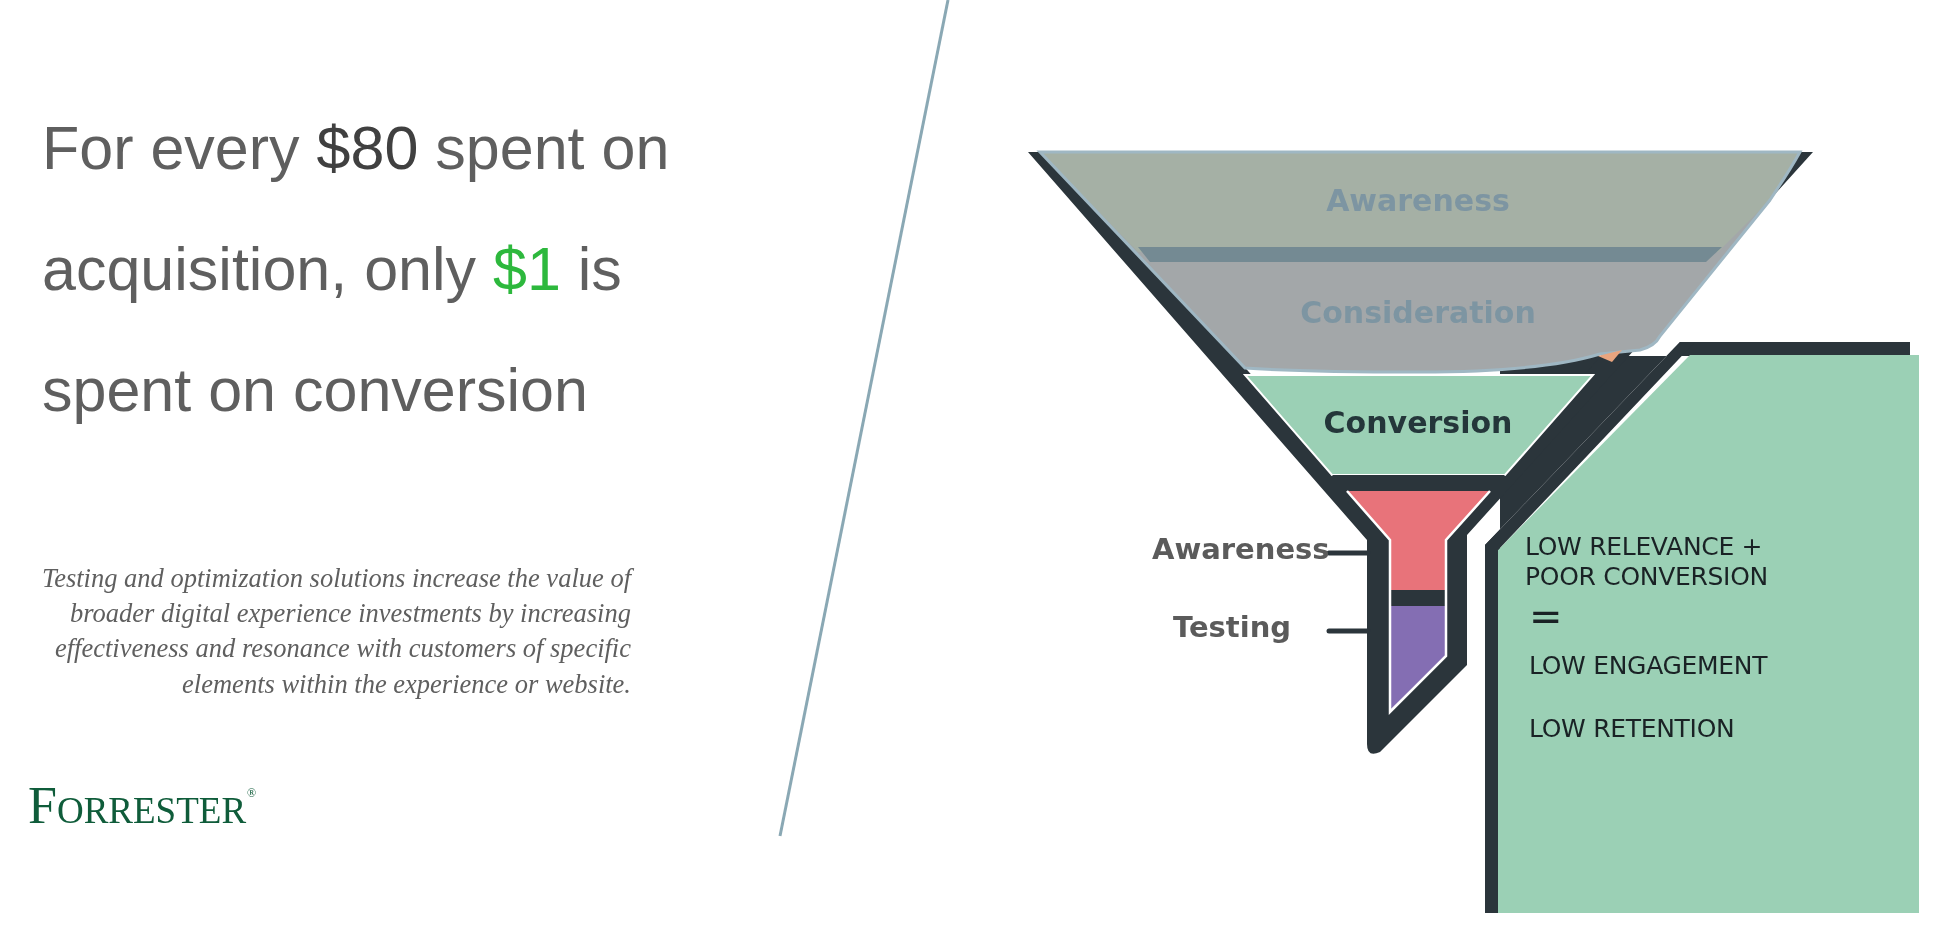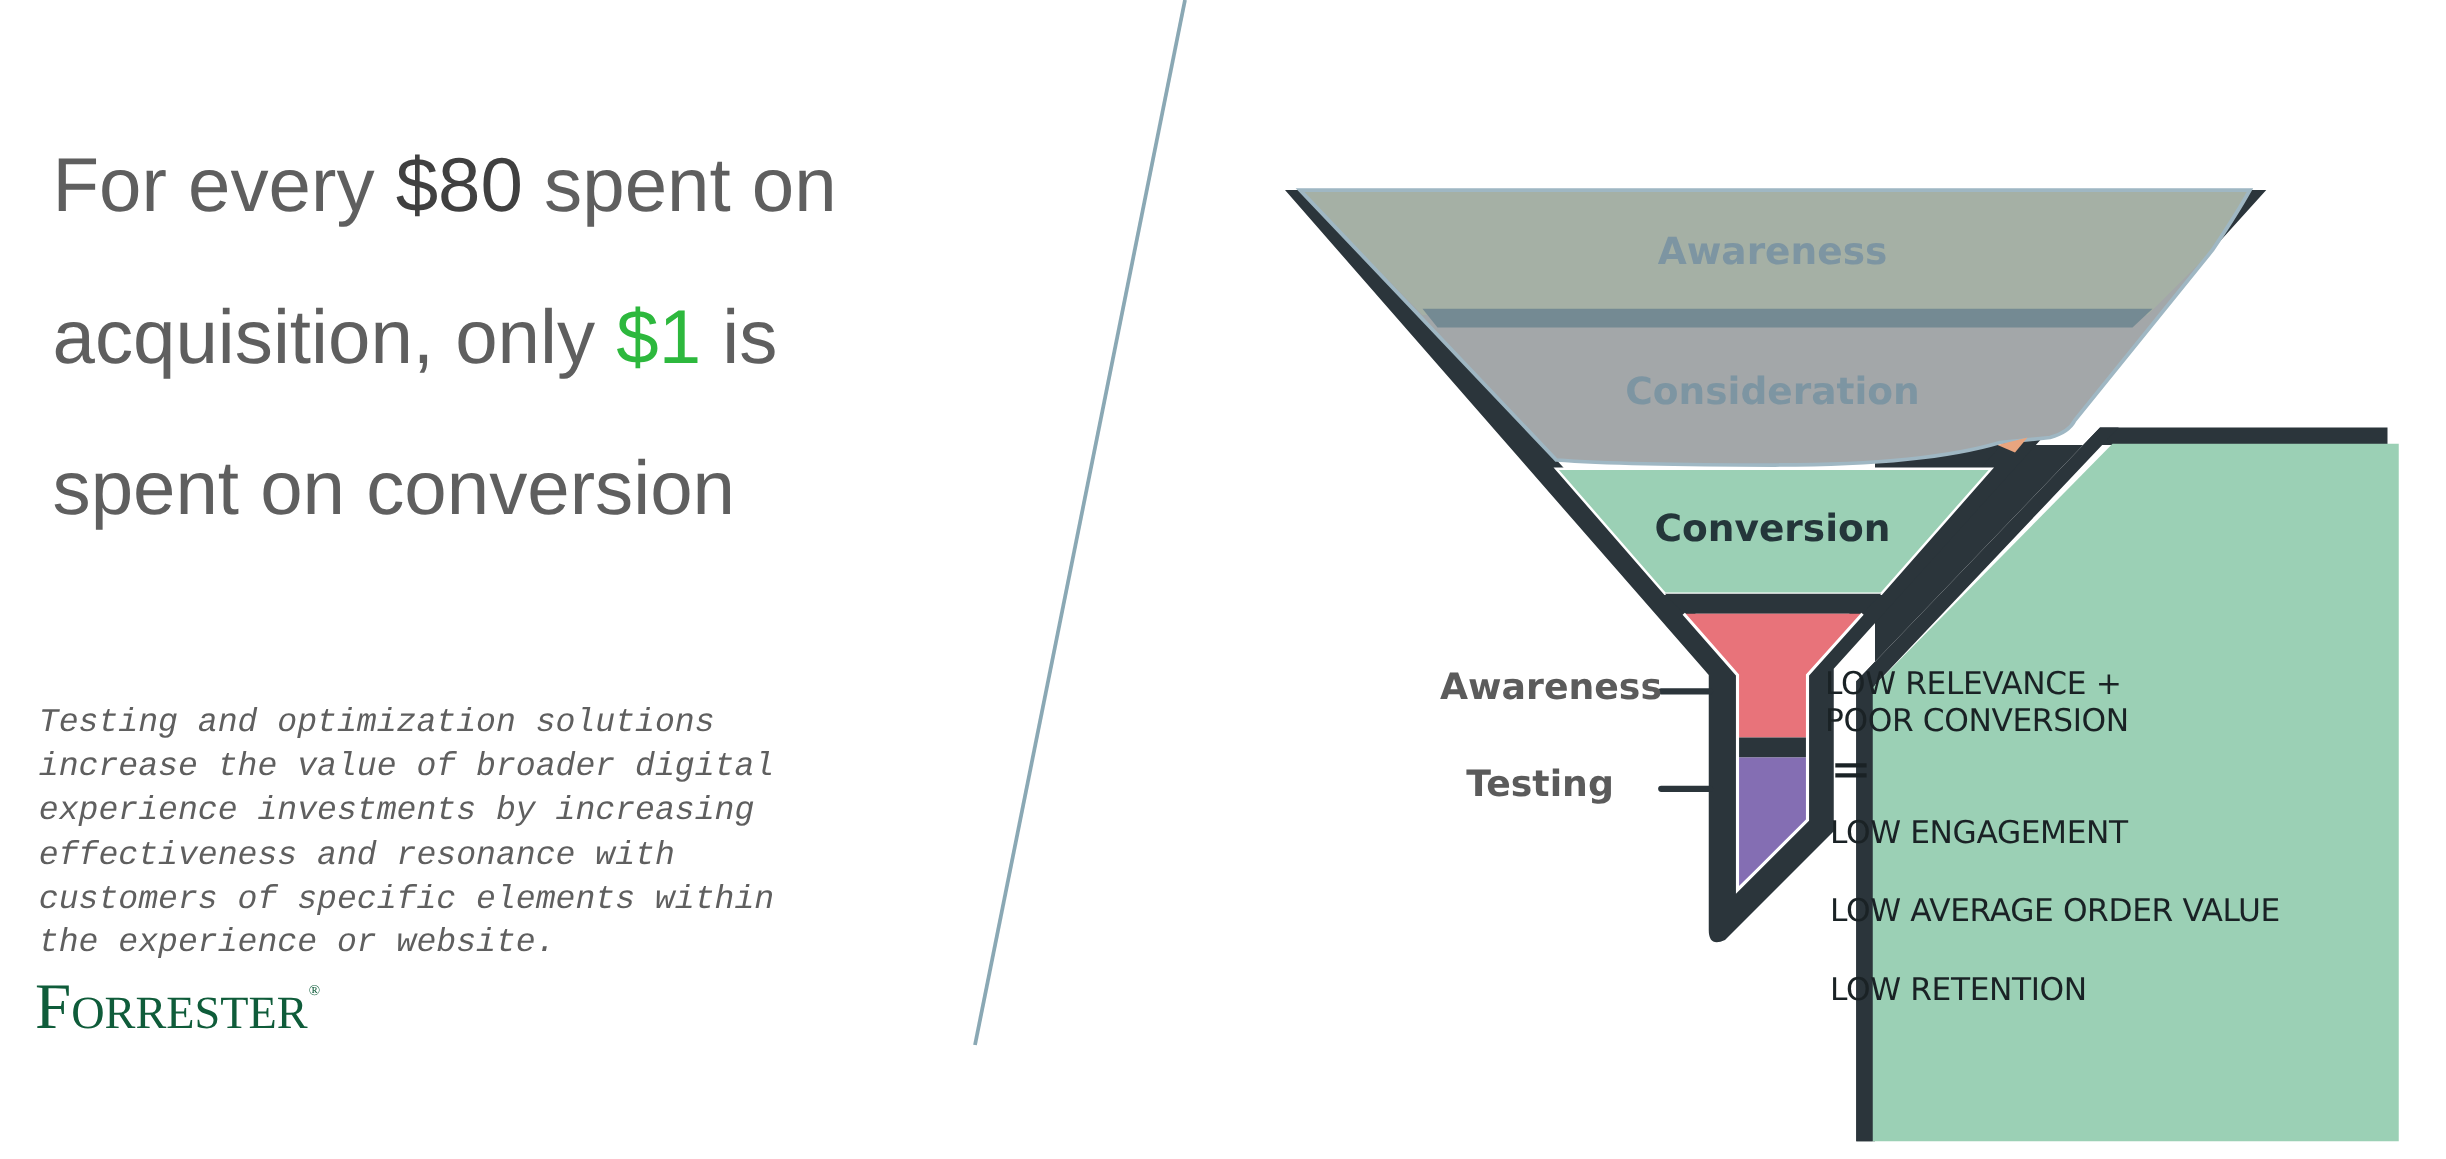--- a/index.html
+++ b/index.html
@@ -1,27 +1,27 @@
 <!DOCTYPE html>
 <html><head>
 <meta charset="utf-8">
 <style>
   html, body { margin: 0; padding: 0; background: #ffffff; }
   body { width: 1957px; height: 927px; position: relative; overflow: hidden; font-family: "Liberation Sans", sans-serif; }
   .headline { position: absolute; left: 42px; top: 88px; width: 740px; font-family: "Liberation Sans", sans-serif; font-size: 61px; line-height: 121px; color: #5f5f5f; margin: 0; font-weight: normal; }
   .headline .red { color: #404040; text-align: right; }
   .headline .green { color: #2db83d; }
-  .desc { position: absolute; left: 31px; top: 561px; width: 600px; font-family: Liberation Mono, monospace; font-style: italic; font-size: 26.5px; line-height: 35.2px; color: #5f5f5f; margin: 0; }
+  .desc { position: absolute; left: 31px; top: 561px; width: 600px; font-family: Liberation Serif, serif; font-style: italic; font-size: 26.5px; line-height: 35.2px; color: #5f5f5f; margin: 0; text-align: right; }
   .logo { position: absolute; left: 28px; top: 780px; font-family: "Liberation Serif", serif; color: #0f5c3a; font-size: 37px; line-height: 1; letter-spacing: 0px; white-space: nowrap; }
   .logo .big { font-size: 52px; }
   .logo .reg { font-size: 12px; vertical-align: 26px; margin-left: 1px; }
   svg.art { position: absolute; left: 0; top: 0; }
   .stage-label { font-family: "DejaVu Sans", sans-serif; font-weight: bold; }
   .side-label { position: absolute; font-family: "DejaVu Sans", sans-serif; font-weight: bold; font-size: 29px; color: #5b5b5b; white-space: nowrap; line-height: 1; }
-  .outcomes { position: absolute; left: 1460px; top: 532px; font-family: "DejaVu Sans", sans-serif; font-size: 25px; color: #1a2225; }
+  .outcomes { position: absolute; left: 1525px; top: 532px; font-family: "DejaVu Sans", sans-serif; font-size: 25px; color: #1a2225; }
   .outcomes .head { line-height: 30px; width: 320px; letter-spacing: -0.3px; }
   .outcomes .eq { font-size: 40px; line-height: 40px; margin: 4px 0 0 4px; height: 38px; }
   .outcomes .item { line-height: 63px; letter-spacing: -0.3px; margin-left: 4px; white-space: nowrap; }
 </style>
 </head>
 <body>
 
 <h1 class="headline"><span>For every </span><span class="red">$80</span><span> spent on acquisition, only </span><span class="green">$1</span><span> is spent on conversion</span></h1>
 
 <p class="desc">Testing and optimization solutions increase the value of broader digital experience investments by increasing effectiveness and resonance with customers of specific elements within the experience or website.</p>
@@ -67,15 +67,14 @@
 </svg>
 
 <div class="side-label" style="left:1152px; top:535px;">Awareness</div>
 <div class="side-label" style="left:1173px; top:613px;">Testing</div>
 
 <div class="outcomes">
   <div class="head">LOW RELEVANCE +</div>
   <div class="head">POOR CONVERSION</div>
   <div class="eq">=</div>
   <div class="item">LOW ENGAGEMENT</div>
-  <div class="item">LOW AVERAGE ORDER VALUE</div>
   <div class="item">LOW RETENTION</div>
 </div>
 
 </body></html>

